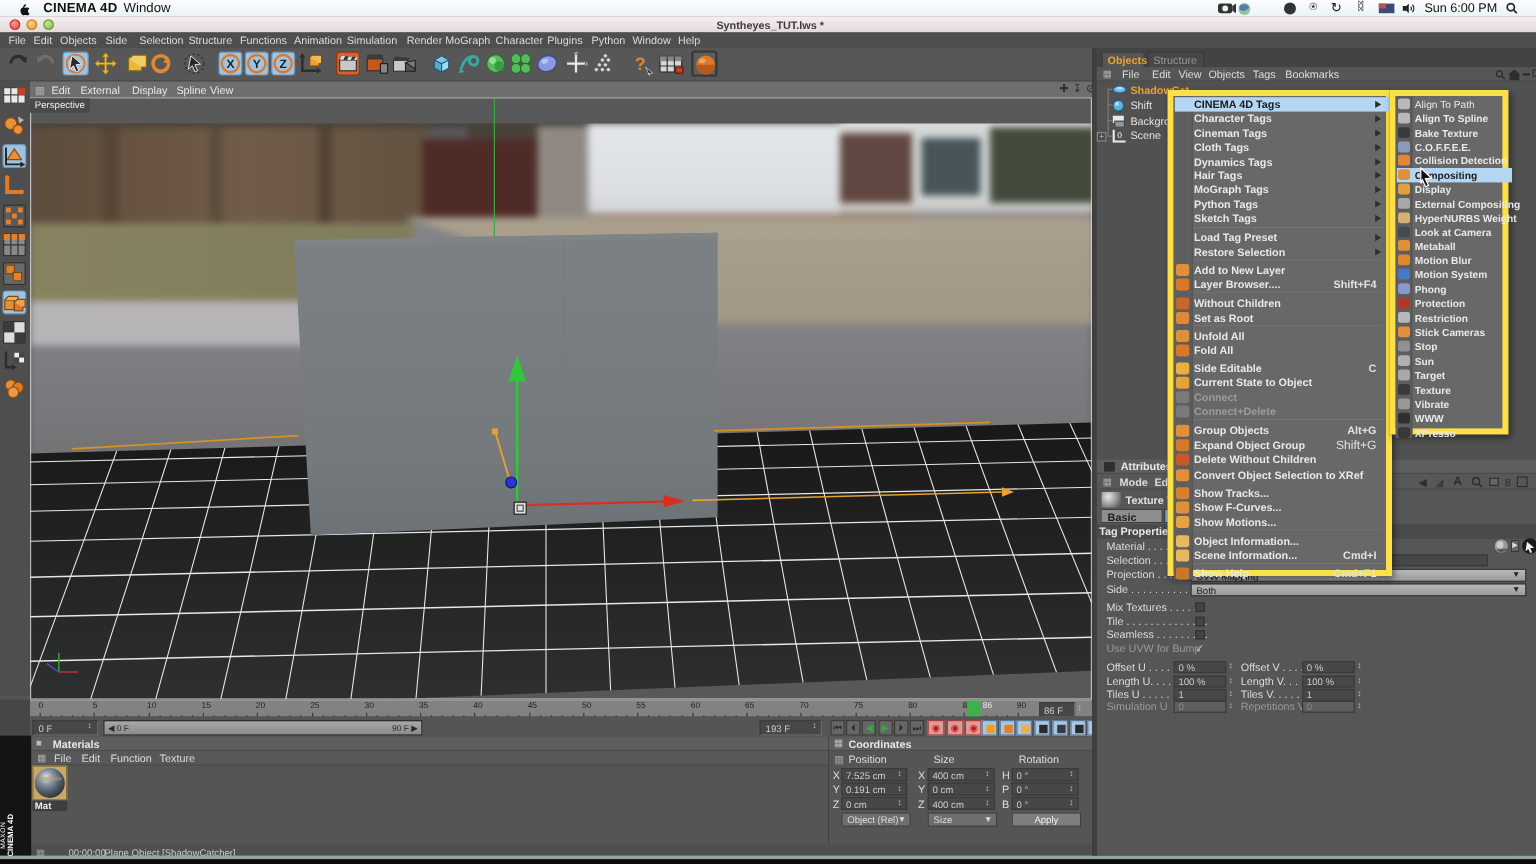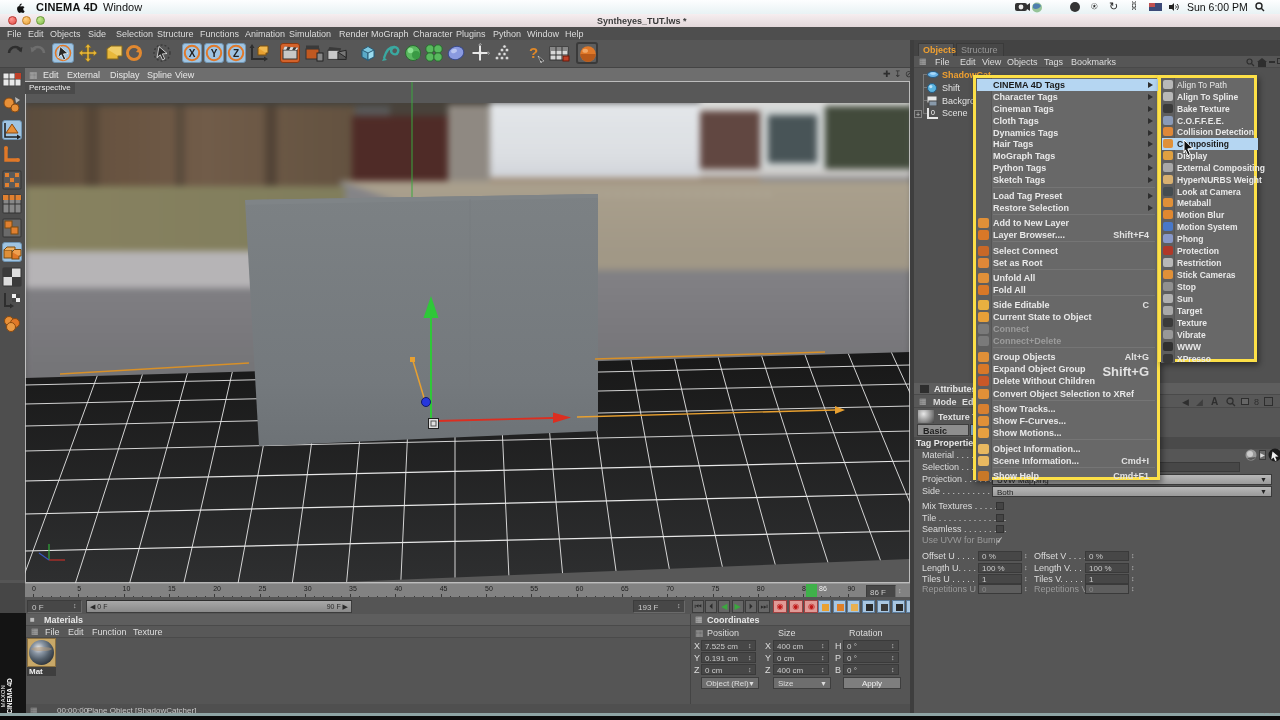--- a/index.html
+++ b/index.html
@@ -32,21 +32,21 @@
 #ruler{top:583px;left:25px;width:885px;height:14px;background:#828282;border-top:1px solid #999;color:#1d1d1d;}
 #transport{top:597px;left:25px;width:885px;height:17px;background:#555;}
 
 #matpanel{top:614px;left:25px;width:665px;height:90px;background:#555;}
 #coordpanel{top:614px;left:690px;width:220px;height:90px;border-left:1px solid #444;background:#555;}
 #statusbar{top:704px;left:25px;width:885px;height:12px;background:#4f4f4f;color:#c8c8c8;}
 #maxon{top:613px;left:0;width:26px;height:103px;background:#141414;}
 
 #rpanel{top:40px;left:910px;width:370px;height:673px;background:#565656;border-left:2px solid #3e3e3e;}
 
-.menu{position:absolute;background:#686868;border:3px solid #fde047;box-shadow:2px 3px 6px rgba(0,0,0,.45);text-align:center;}
+.menu{position:absolute;background:#686868;border:5px solid #fde047;box-shadow:2px 3px 6px rgba(0,0,0,.45);text-align:center;}
 .mi{position:absolute;left:17px;font-size:9px;font-weight:bold;color:#e9e9e9;white-space:nowrap;}
 .msep{position:absolute;left:17px;right:2px;height:1px;background:#5a5a5a;border-bottom:1px solid #757575;}
 .marr{position:absolute;right:4px;width:0;height:0;border-left:5px solid #2e2e2e;border-top:3px solid transparent;border-bottom:3px solid transparent;}
 .mic{position:absolute;left:2px;width:11px;height:10px;border-radius:2px;}
 .fld{position:absolute;background:#474747;color:#ccc;font-size:8px;border:1px solid #3c3c3c;border-right-color:#6a6a6a;border-bottom-color:#6a6a6a;}
 .spn{position:absolute;color:#bbb;font-size:7px;}
 </style>
 </head>
 <body>
 <div id="stage">
@@ -791,21 +791,21 @@
         </div>
         <div class="a" style="left: 0px; top: 533px; width: 370px; height: 12px;">
           <span class="a" style="left:10px;top:1px;font-size:9px;color:#dcdcdc">Tiles U . . . . . </span>
           <div class="a" style="left:66px;top:1px;width:44px;height:10px;background:#474747;border:1px solid #3a3a3a;color:#ccc;font-size:8px;padding:0 0 0 3px">1</div>
           <span class="spn" style="left:112px;top:2px">↕</span>
           <span class="a" style="left:122px;top:1px;font-size:9px;color:#dcdcdc">Tiles V. . . . . .</span>
           <div class="a" style="left:173px;top:1px;width:44px;height:10px;background:#474747;border:1px solid #3a3a3a;color:#ccc;font-size:8px;padding:0 0 0 3px">1</div>
           <span class="spn" style="left:219px;top:2px">↕</span>
         </div>
         <div class="a" style="left: 0px; top: 542.5px; width: 370px; height: 12px;">
-          <span class="a" style="left:10px;top:1px;font-size:9px;color:#9a9a9a">Repetitions U</span>
+          <span class="a" style="left:10px;top:1px;font-size:9px;color:#9a9a9a">Simulation U</span>
           <div class="a" style="left:66px;top:1px;width:44px;height:10px;background:#5e5e5e;border:1px solid #3a3a3a;color:#888;font-size:8px;padding:0 0 0 3px">0</div>
           <span class="spn" style="left:112px;top:2px">↕</span>
           <span class="a" style="left:122px;top:1px;font-size:9px;color:#9a9a9a">Repetitions V</span>
           <div class="a" style="left:173px;top:1px;width:44px;height:10px;background:#5e5e5e;border:1px solid #3a3a3a;color:#888;font-size:8px;padding:0 0 0 3px">0</div>
           <span class="spn" style="left:219px;top:2px">↕</span>
         </div>
       </div>
   <svg class="a" style="left:333px;top:409px" width="13" height="12">
         <circle cx="6" cy="6" r="5.5" fill="#999"></circle>
         <circle cx="5" cy="5" r="3" fill="#ccc"></circle>
@@ -844,21 +844,21 @@
     <div class="marr" style="top:115px"></div>
     <span class="mi" style="top:125px;">Restore Selection</span>
     <div class="marr" style="top:127px"></div>
     <div class="msep" style="top:136px"></div>
     <span class="mi" style="top:140px;">Add to New Layer</span>
     <div class="mic" style="top:140px;background:#e09038"></div>
     <span class="mi" style="top:152px;">Layer Browser....</span>
     <span class="a" style="right:8px;top:152px;font-size:9px;font-weight:bold;color:#e2e2e2">Shift+F4</span>
     <div class="mic" style="top:152px;background:#d87828"></div>
     <div class="msep" style="top:163px"></div>
-    <span class="mi" style="top:168px;">Select Connect</span>
+    <span class="mi" style="top:168px;">Without Children</span>
     <div class="mic" style="top:168px;background:#c86828"></div>
     <span class="mi" style="top:180px;">Set as Root</span>
     <div class="mic" style="top:180px;background:#e08838"></div>
     <div class="msep" style="top:191px"></div>
     <span class="mi" style="top:195px;">Unfold All</span>
     <div class="mic" style="top:195px;background:#e09038"></div>
     <span class="mi" style="top:207px;">Fold All</span>
     <div class="mic" style="top:207px;background:#d87828"></div>
     <div class="msep" style="top:217px"></div>
     <span class="mi" style="top:222px;">Side Editable</span>
@@ -868,21 +868,21 @@
     <div class="mic" style="top:234px;background:#e8a038"></div>
     <span class="mi" style="top:246px;color:#9c9c9c;">Connect</span>
     <div class="mic" style="top:246px;background:#7a7a7a"></div>
     <span class="mi" style="top:258px;color:#9c9c9c;">Connect+Delete</span>
     <div class="mic" style="top:258px;background:#7a7a7a"></div>
     <div class="msep" style="top:269px"></div>
     <span class="mi" style="top:274px;">Group Objects</span>
     <span class="a" style="right:8px;top:274px;font-size:9px;font-weight:bold;color:#e2e2e2">Alt+G</span>
     <div class="mic" style="top:274px;background:#e09038"></div>
     <span class="mi" style="top:286px;">Expand Object Group</span>
-    <span class="a" style="right:8px;top:286px;font-size:13px;font-weight:bold;color:#e2e2e2">Shift+G</span>
+    <span class="a" style="right:8px;top:286px;font-size:10px;font-weight:normal;color:#e2e2e2">Shift+G</span>
     <div class="mic" style="top:286px;background:#d87828"></div>
     <span class="mi" style="top:298px;">Delete Without Children</span>
     <div class="mic" style="top:298px;background:#c85828"></div>
     <span class="mi" style="top:311px;">Convert Object Selection to XRef</span>
     <div class="mic" style="top:311px;background:#e09038"></div>
     <div class="msep" style="top:322px"></div>
     <span class="mi" style="top:326px;">Show Tracks...</span>
     <div class="mic" style="top:326px;background:#d88030"></div>
     <span class="mi" style="top:338px;">Show F-Curves...</span>
     <div class="mic" style="top:338px;background:#e09038"></div>

